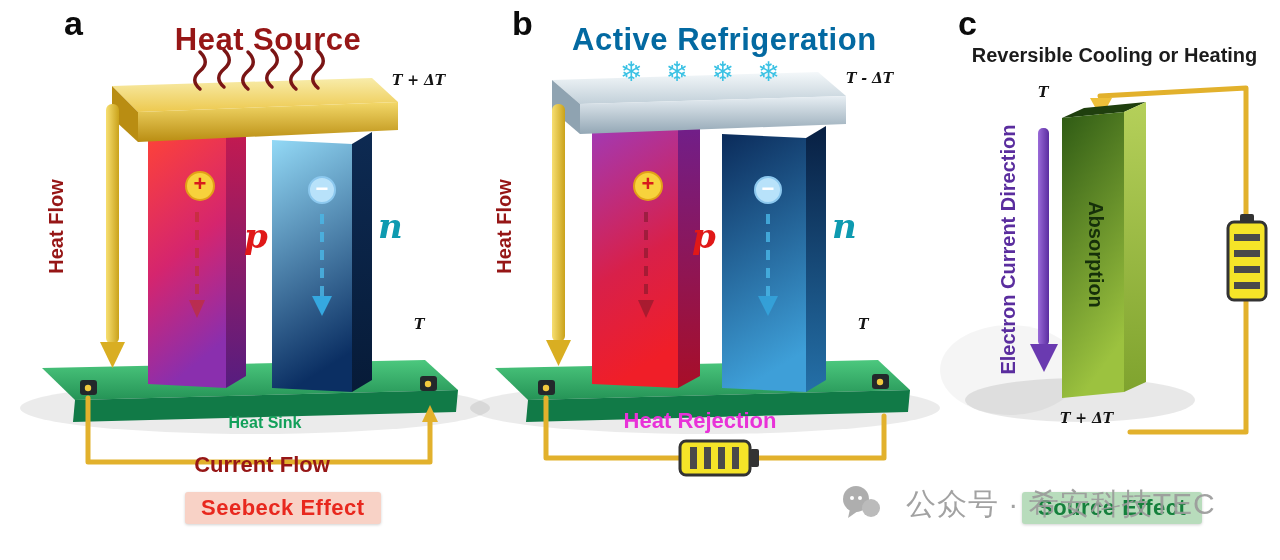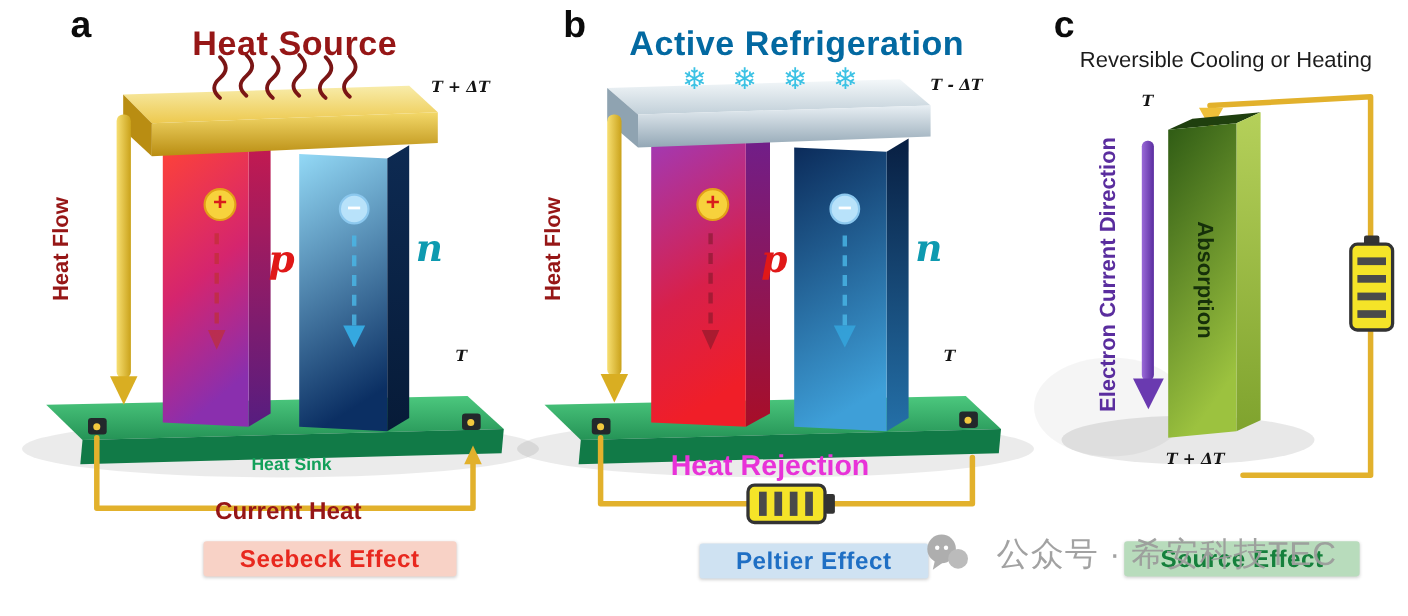--- a/index.html
+++ b/index.html
@@ -8,21 +8,21 @@
   svg.layer{position:absolute;left:0;top:0;}
   .t{position:absolute;white-space:nowrap;font-family:"Liberation Sans",sans-serif;}
   .center{text-align:center;}
   .panel-letter{font-size:34px;font-weight:bold;color:#0b0b0b;}
   .mathit{font-family:"DejaVu Serif",serif;font-style:italic;font-weight:bold;color:#141414;}
   .temp{font-size:14px;}
   .pn{font-size:34px;}
   .headline{font-size:31px;font-weight:bold;letter-spacing:.5px;}
   .vlabel{transform:rotate(-90deg);font-weight:bold;}
   .vlabel90{transform:rotate(90deg);font-weight:bold;}
-  .badge{position:absolute;padding:3px 33px;font-weight:bold;font-size:22px;border-radius:3px;
+  .badge{position:absolute;padding:3px 16px;font-weight:bold;font-size:22px;border-radius:3px;
          box-shadow:0 1px 3px rgba(0,0,0,.18);letter-spacing:.5px;}
   .badge-a{background:#f8d2c6;color:#e8281e;}
   .badge-b{background:#cfe2f2;color:#1f6fc4;}
   .badge-c{background:#b8dcbc;color:#15803c;}
   .glyph{font-weight:bold;text-align:center;}
   .snowrow{display:flex;justify-content:space-between;width:160px;color:#3cc2e4;font-size:27px;}
   .watermark{position:absolute;left:840px;top:482px;display:flex;align-items:center;gap:22px;
              color:#9b9b9b;font-size:30px;opacity:.92;z-index:5;letter-spacing:1px;}
 </style>
 </head>
@@ -269,43 +269,42 @@
   <div class="t panel-letter" style="left:64px;top:4px;">a</div>
   <div class="t headline center" style="left:168px;top:22px;width:200px;color:#961616;">Heat Source</div>
   <div class="t mathit temp" style="left:392px;top:72px;">T + ΔT</div>
   <div class="t vlabel center" style="left:-4px;top:215px;width:120px;font-size:20px;color:#961616;">Heat Flow</div>
   <div class="t glyph" style="left:190px;top:171px;width:20px;font-size:22px;color:#d81c1c;">+</div>
   <div class="t glyph" style="left:312px;top:176px;width:20px;font-size:22px;color:#ffffff;">−</div>
   <div class="t mathit pn" style="left:244px;top:216px;color:#e01818;">p</div>
   <div class="t mathit pn" style="left:378px;top:206px;color:#0e9ab0;">n</div>
   <div class="t mathit temp" style="left:414px;top:316px;">T</div>
   <div class="t center" style="left:165px;top:414px;width:200px;font-size:16px;font-weight:bold;color:#12a05a;">Heat Sink</div>
-  <div class="t center" style="left:162px;top:452px;width:200px;font-size:22px;font-weight:bold;color:#961616;">Current Heat</div>
+  <div class="t center" style="left:162px;top:452px;width:200px;font-size:22px;font-weight:bold;color:#961616;">Current Flow</div>
   <div class="badge badge-a" style="left:185px;top:492px;">Seebeck Effect</div>
 
   <div class="t panel-letter" style="left:512px;top:4px;">b</div>
   <div class="t headline center" style="left:572px;top:22px;width:260px;color:#0369a1;">Active Refrigeration</div>
   <div class="t snowrow" style="left:620px;top:56px;">
     <span>❄</span>
     <span>❄</span>
     <span>❄</span>
     <span>❄</span>
   </div>
   <div class="t mathit temp" style="left:846px;top:70px;">T - ΔT</div>
   <div class="t vlabel center" style="left:444px;top:215px;width:120px;font-size:20px;color:#961616;">Heat Flow</div>
   <div class="t glyph" style="left:638px;top:171px;width:20px;font-size:22px;color:#d81c1c;">+</div>
   <div class="t glyph" style="left:758px;top:176px;width:20px;font-size:22px;color:#ffffff;">−</div>
   <div class="t mathit pn" style="left:692px;top:216px;color:#e01818;">p</div>
   <div class="t mathit pn" style="left:832px;top:206px;color:#0e9ab0;">n</div>
   <div class="t mathit temp" style="left:858px;top:316px;">T</div>
-  <div class="t center" style="left:595px;top:408px;width:210px;font-size:26px;font-weight:bold;color:#e832d8;">Heat Rejection</div>
-  <div class="badge badge-b" style="left:636px;top:494px;">Peltier Effect</div>
+  <div class="t center" style="left:595px;top:408px;width:210px;font-size:22px;font-weight:bold;color:#e832d8;">Heat Rejection</div>
 
   <div class="t panel-letter" style="left:958px;top:4px;">c</div>
-  <div class="t center" style="left:952px;top:44px;width:325px;font-size:20px;font-weight:normal;color:#1c1c1c;">Reversible Cooling or Heating</div>
+  <div class="t center" style="left:952px;top:44px;width:325px;font-size:20px;font-weight:bold;color:#1c1c1c;">Reversible Cooling or Heating</div>
   <div class="t mathit temp" style="left:1038px;top:84px;">T</div>
   <div class="t vlabel center" style="left:868px;top:238px;width:280px;font-size:20px;color:#5a2d9e;">Electron Current Direction</div>
   <div class="t vlabel90 center" style="left:1034px;top:243px;width:122px;font-size:20px;color:#16300a;">Absorption</div>
   <div class="t mathit temp" style="left:1060px;top:410px;">T + ΔT</div>
   <div class="badge badge-c" style="left:1022px;top:492px;">Source Effect</div>
 
   <div class="watermark">
     <svg width="44" height="44" viewBox="0 0 44 44">
       <circle cx="16" cy="17" r="13" fill="#a8a8a8"></circle>
       <polygon points="10,27 8,36 18,29" fill="#a8a8a8"></polygon>

